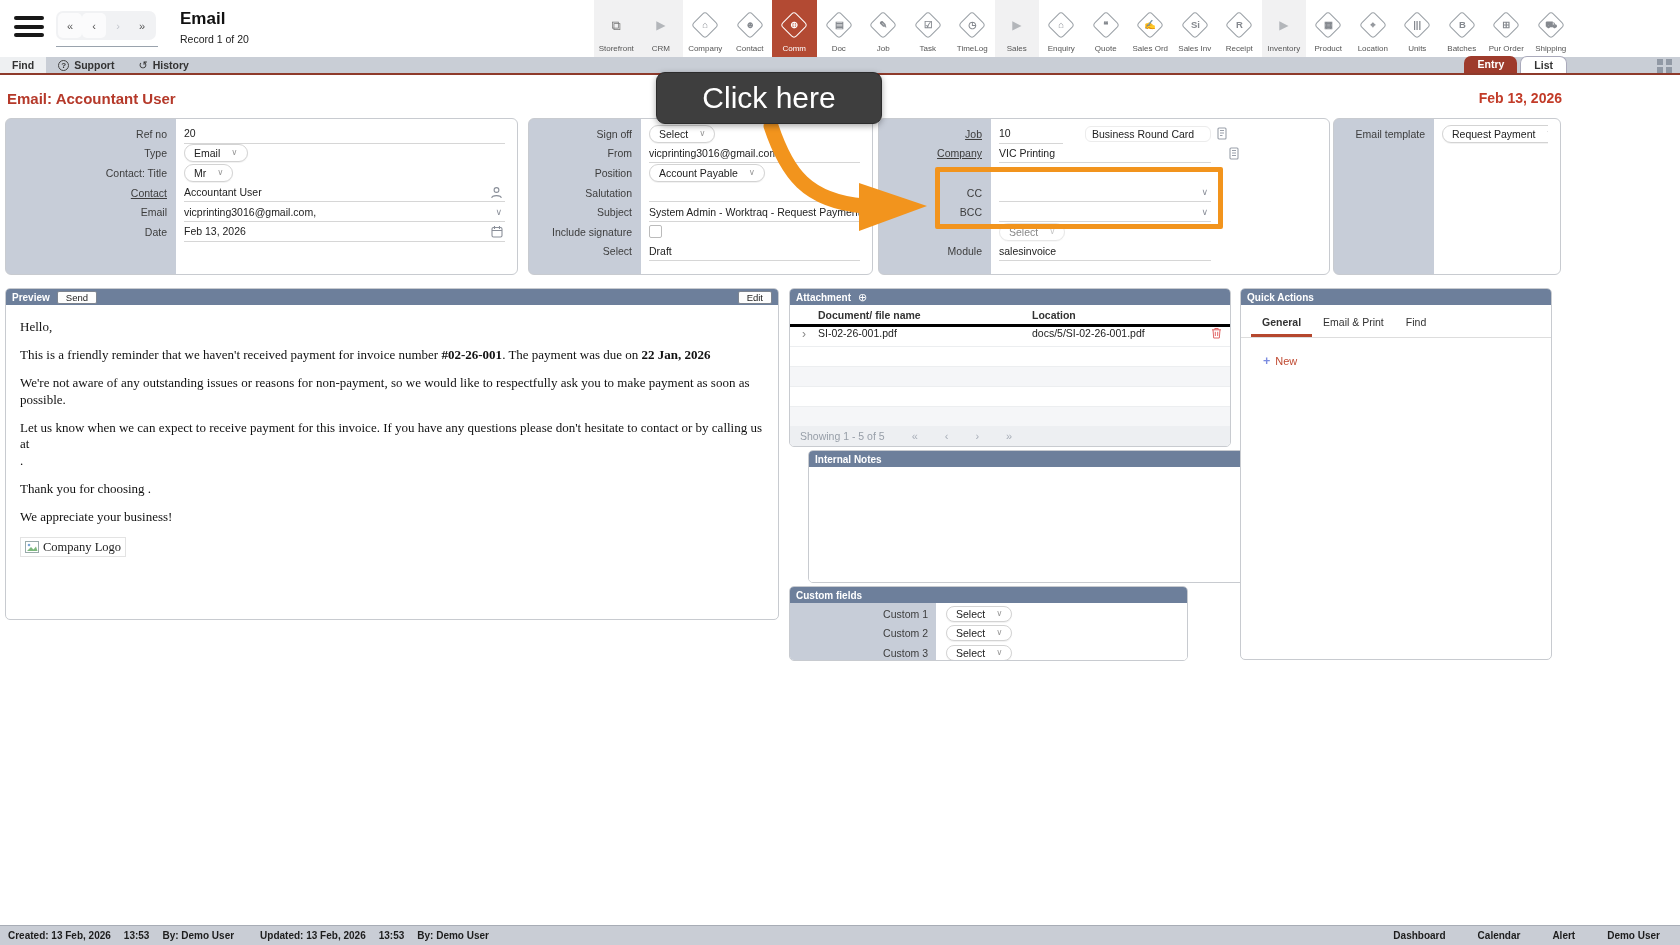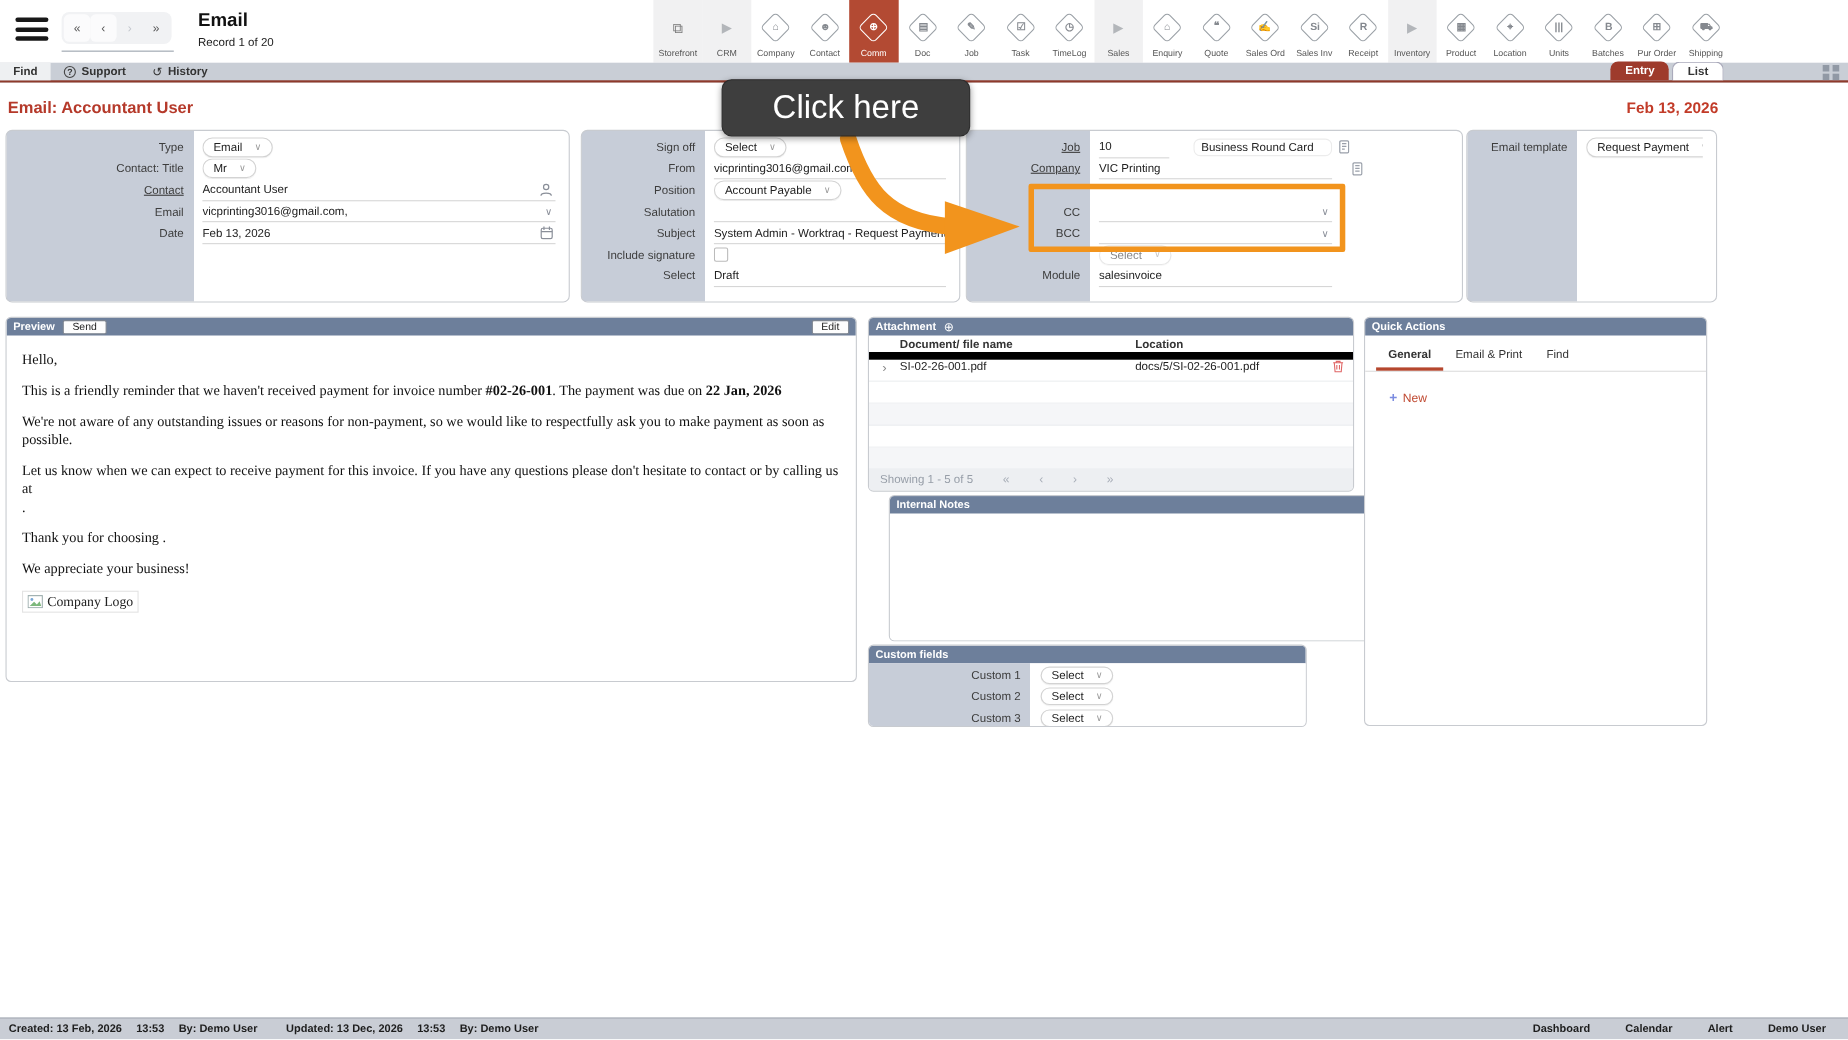--- a/index.html
+++ b/index.html
@@ -88,21 +88,21 @@
 .addico{font-size:11px;font-weight:normal;cursor:pointer}
 
 #preview{left:5px;top:288px;width:774px;height:332px}
 .pbody{padding:14px 14px;font-family:"Liberation Serif",serif;font-size:13px;color:#111;line-height:1.3}
 .pbody p{margin-bottom:11px}
 .pbody p.mb0{margin-bottom:0}
 .brokenimg{display:flex;align-items:center;gap:4px;margin-top:4px;border:1px solid #e3e3e3;padding:1px 4px;width:fit-content}
 .brokenimg span{font-size:12.5px;color:#222}
 
 #attach{left:789px;top:288px;width:442px;height:159px}
-.athead{display:flex;align-items:center;height:22px;border-bottom:7px solid #000000;font-weight:bold;font-size:10.5px;color:#333}
+.athead{display:flex;align-items:center;height:22px;border-bottom:3px solid #000000;font-weight:bold;font-size:10.5px;color:#333}
 .atrow{display:flex;align-items:flex-start;height:20px;border-bottom:1px solid #eceef0;font-size:10.5px;color:#222}
 .atrow.alt{background:#f5f6f8}
 .c-exp{width:28px;text-align:center;flex:none}
 .expander::before{content:"›";color:#888;font-size:12px;cursor:pointer}
 .c-file{width:214px;flex:none}
 .c-loc{flex:1}
 .c-act{width:28px;flex:none;display:flex;justify-content:center}
 .atpage{position:absolute;left:0;bottom:0;width:100%;height:20px;background:#edeff2;display:flex;align-items:center;gap:0;color:#979ea8;font-size:10.5px;padding-left:10px}
 .pgarr{color:#a8aeb8;font-size:11px;margin-left:27px;cursor:pointer}
 
@@ -334,20 +334,24 @@
         <rect x="10" y="8" width="6" height="6" fill="#9199a5"></rect>
     </svg>
   </div>
 
   <div class="titlerow">
     <div class="pgtitle">Email: Accountant User</div>
     <div class="pgdate">Feb 13, 2026</div>
   </div>
 
   <section class="fpanel" id="panel1">
+    <div class="frow">
+        <span class="flbl">Ref no</span>
+        <span class="fval">20</span>
+      </div>
     <div class="frow">
         <span class="flbl">Type</span>
         <span class="fval nb">
           <span class="pill">
             <span>Email</span>
           </span>
         </span>
       </div>
     <div class="frow">
         <span class="flbl">Contact: Title</span>
@@ -601,21 +605,21 @@
     <div class="qnew">
       <span class="qplus">+</span><span class="qnewlbl">New</span>
     </div>
   </section>
 
   <div class="footer">
     <div class="fleft">
       <span>Created: 13 Feb, 2026</span>
       <span>13:53</span>
       <span class="gap">By: Demo User</span>
-      <span>Updated: 13 Dec, 2026</span>
+      <span>Updated: 13 Feb, 2026</span>
       <span>13:53</span>
       <span>By: Demo User</span>
     </div>
     <div class="fright">
 
     <span class="flink">Dashboard</span>
         <span class="flink">Calendar</span>
         <span class="flink">Alert</span>
         <span class="flink">Demo User</span>
       </div>

